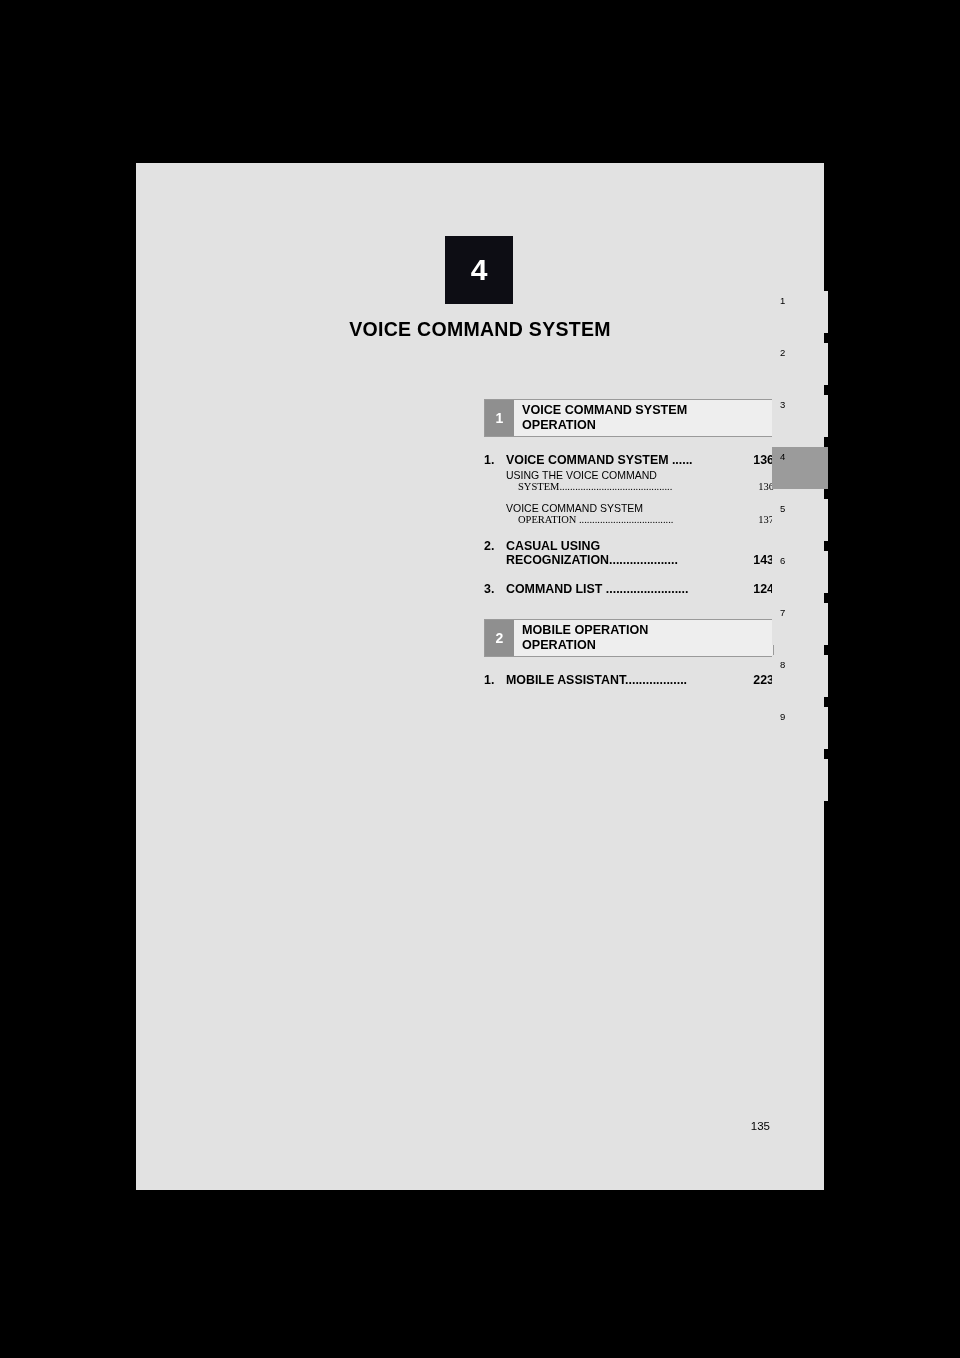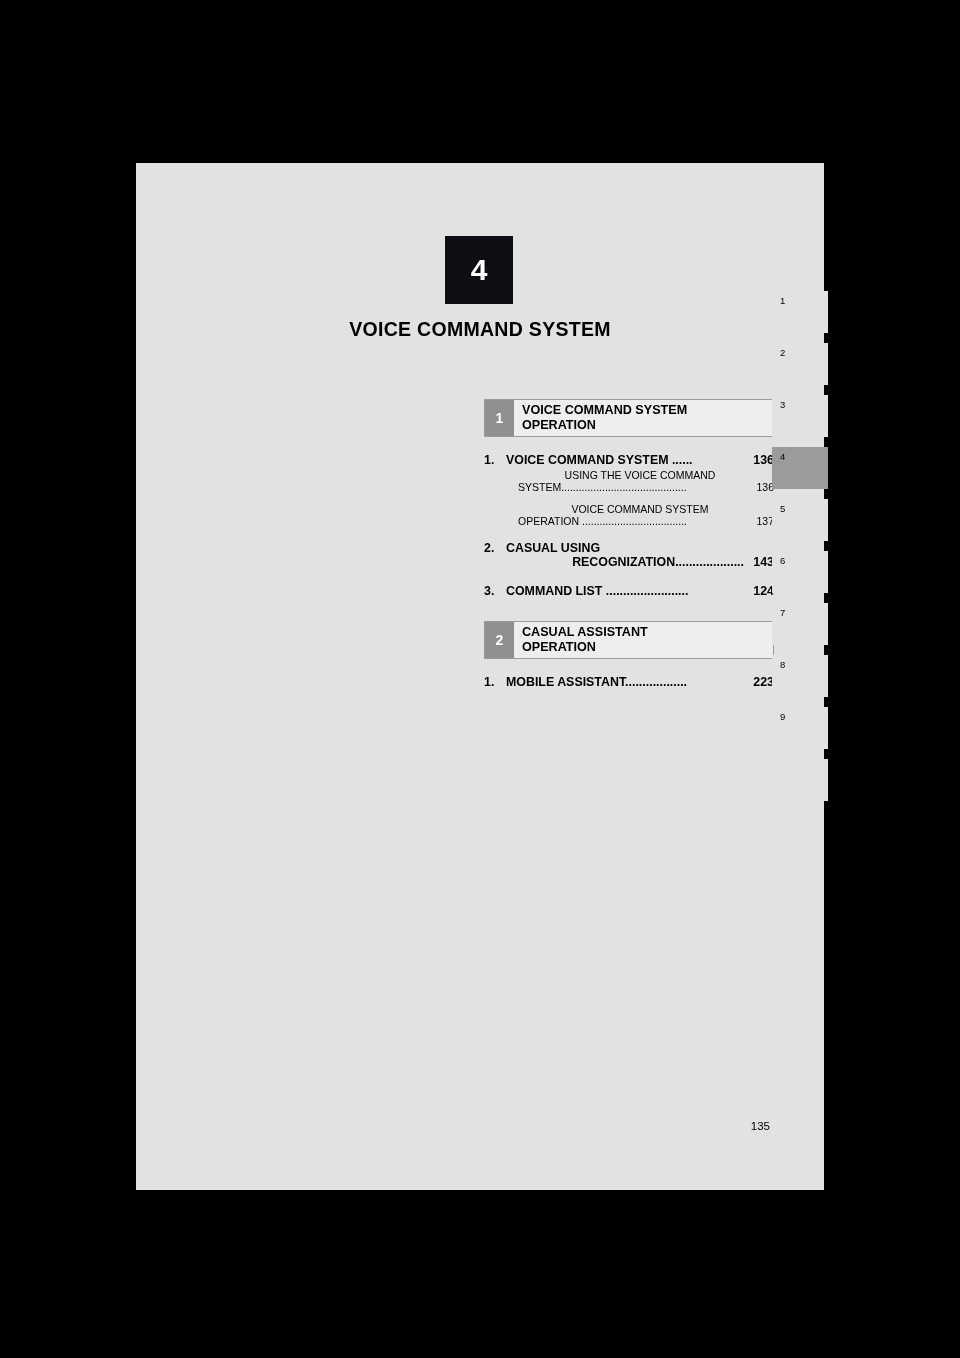--- a/index.html
+++ b/index.html
@@ -120,34 +120,35 @@
     display: block;
     margin-bottom: 2px;
   }
   .entry.two-line .l1 {
     display: flex;
   }
   .entry.two-line .l2 {
     display: flex;
     padding-left: 22px;
   }
-  .entry.two-line .l2 .txt { flex: 1; text-align: right; }
+  .entry.two-line .l2 .txt { flex: 1; }
 
   .subentry {
     font-size: 10.5px;
     font-weight: normal;
     color: #000;
     padding-left: 22px;
     margin-bottom: 1px;
   }
-  .subentry .line1 { white-space: nowrap; text-align: center; }
+  .subentry .line1 { white-space: nowrap; }
   .subentry .line2 {
     display: flex;
     padding-left: 12px;
     white-space: nowrap;
+    font-family: Liberation Serif, serif;
   }
   .subentry .line2 .txt { flex: 1; }
   .subentry .line2 .pg {
     width: 30px;
     text-align: right;
     flex: 0 0 30px;
   }
 
   .gap-sm { height: 9px; }
   .gap-md { height: 13px; }
@@ -253,21 +254,21 @@
       <div class="idx">3.</div>
       <div class="txt">COMMAND LIST ........................</div>
       <div class="pg">124</div>
     </div>
 
     <div class="gap-lg"></div>
 
     <div class="sect-header">
       <div class="num">2</div>
       <div class="ttl">
-        <span>CASUAL ASSISTANT</span>
+        <span>MOBILE OPERATION</span>
         <span>OPERATION</span>
       </div>
     </div>
 
     <div class="entry">
       <div class="idx">1.</div>
       <div class="txt">MOBILE ASSISTANT..................</div>
       <div class="pg">223</div>
     </div>
 

